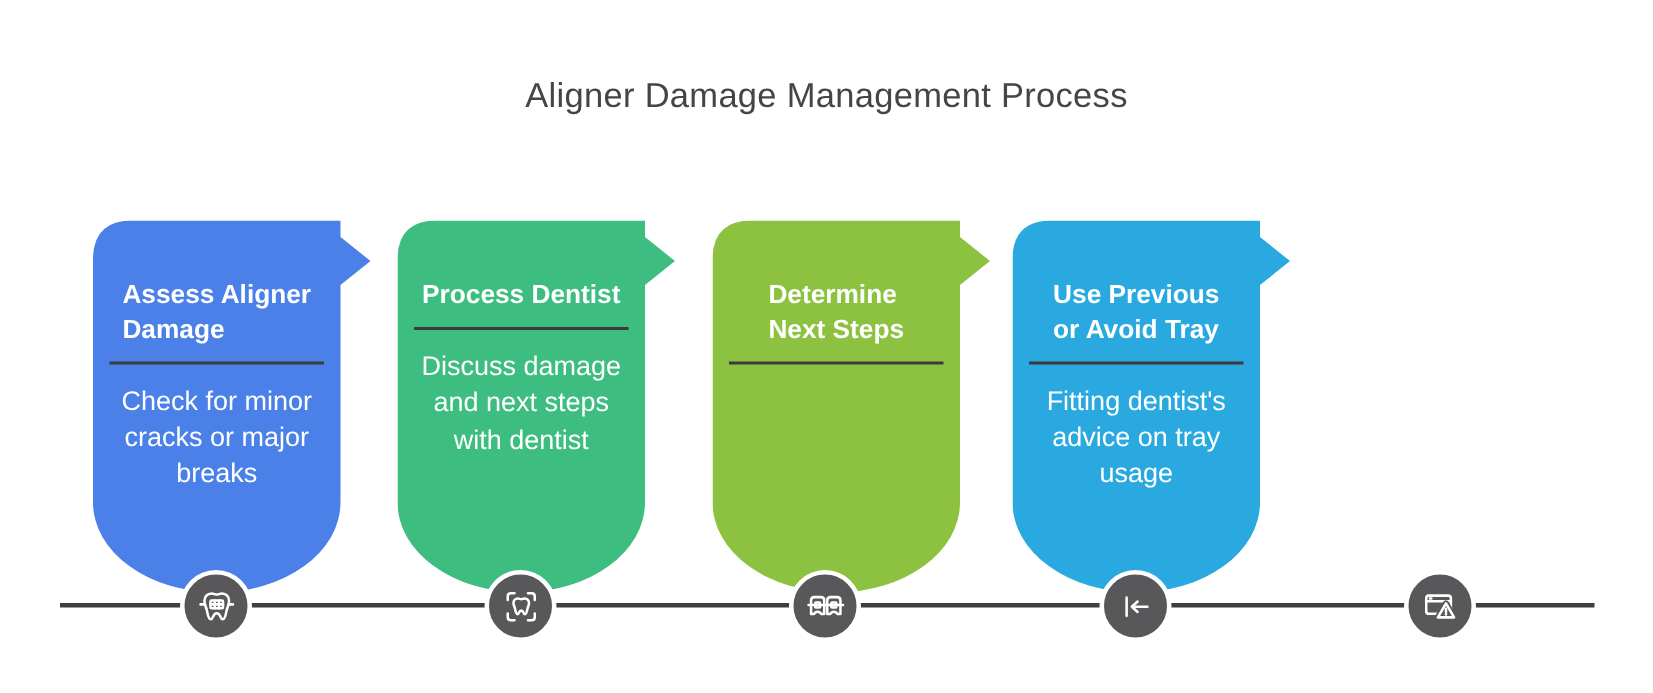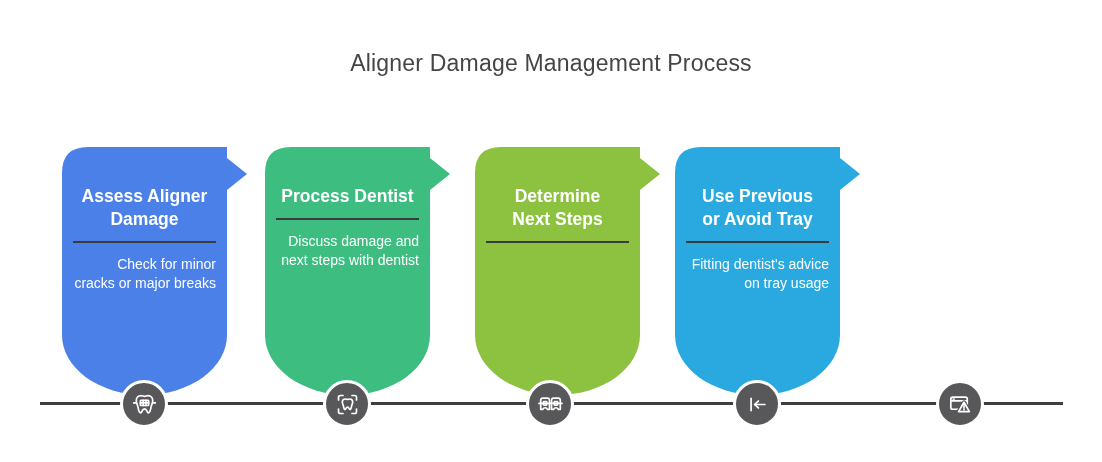--- a/index.html
+++ b/index.html
@@ -16,26 +16,26 @@
   }
   .card{position:absolute;top:147px;width:186px;height:249px;}
   .card-0{left:62px;}  .card-1{left:265px;} .card-2{left:475px;}
   .card-3{left:675px;} .card-4{left:878px;}
   .card-shape{position:absolute;top:0;left:0;display:block;}
   .card-text{
     position:absolute;top:0;left:0;width:165px;box-sizing:border-box;
     padding:38px 11px 0 11px;text-align:center;color:#ffffff;
   }
   .card-title{
-    display:inline-block;text-align:center;white-space:pre-line;
+    display:inline-block;text-align:left;white-space:pre-line;
     font-size:17.5px;font-weight:bold;line-height:1.3;
   }
   .card-divider{height:2px;background:#3b3b3b;margin:10px 0 12px 0;}
   .card-desc{
-    text-align:right;font-size:14px;line-height:1.36;font-weight:normal;
+    text-align:center;font-size:18px;line-height:1.36;font-weight:normal;
   }
   .icon-circle{
     position:absolute;top:380px;width:48px;height:48px;border-radius:50%;
     background:#58585a;border:3px solid #ffffff;box-sizing:border-box;
     display:flex;align-items:center;justify-content:center;
   }
   .icon-circle-0{left:120px;} .icon-circle-1{left:323px;} .icon-circle-2{left:526px;}
   .icon-circle-3{left:733px;} .icon-circle-4{left:936px;}
   svg.step-icon{
     width:27px;height:27px;stroke:#ffffff;fill:none;

